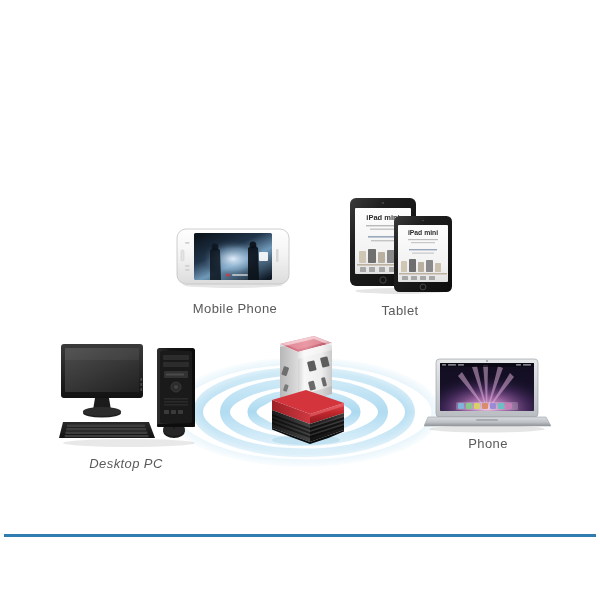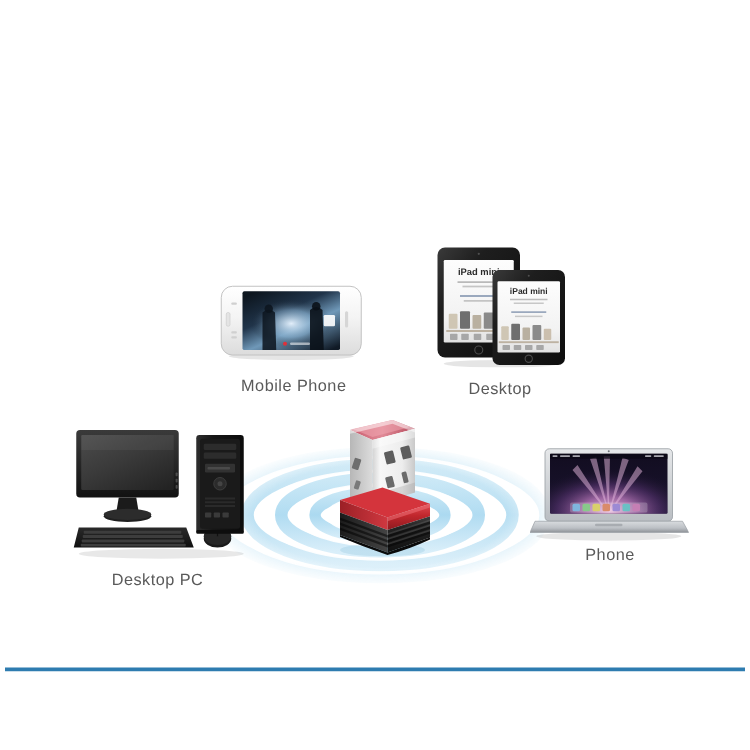--- a/index.html
+++ b/index.html
@@ -182,21 +182,21 @@
     <rect x="51" y="77" width="48" height="1.5" fill="#bdb2a2"></rect>
     <g fill="#a7a7a7">
       <rect x="54" y="80" width="6" height="4" rx="0.6"></rect>
       <rect x="63" y="80" width="6" height="4" rx="0.6"></rect>
       <rect x="72" y="80" width="6" height="4" rx="0.6"></rect>
       <rect x="81" y="80" width="6" height="4" rx="0.6"></rect>
     </g>
     <circle cx="75" cy="91" r="2.9" fill="none" stroke="#4a4a4a" stroke-width="0.9"></circle>
     <circle cx="75" cy="24.5" r="0.8" fill="#4f4f4f"></circle>
   </svg>
-  <div class="label" style="left:360px; top:303px; width:80px;">Desktop</div>
+  <div class="label" style="left:360px; top:303px; width:80px;">Tablet</div>
 
   <svg class="node svgwrap" style="left:57px; top:338px; width:152px; height:110px;" viewBox="0 0 152 110">
     <defs>
       <linearGradient id="monBez" x1="0" y1="0" x2="0" y2="1">
         <stop offset="0%" stop-color="#3a3a3a"></stop>
         <stop offset="100%" stop-color="#121212"></stop>
       </linearGradient>
       <linearGradient id="monScr" x1="0.1" y1="0" x2="0.9" y2="1">
         <stop offset="0%" stop-color="#4a4a4a"></stop>
         <stop offset="45%" stop-color="#3a3a3a"></stop>
@@ -257,21 +257,21 @@
       <rect x="107" y="66" width="24" height="1.6"></rect>
     </g>
 
     <g fill="#3a3a3a">
       <rect x="107" y="72" width="5" height="4" rx="0.6"></rect>
       <rect x="114" y="72" width="5" height="4" rx="0.6"></rect>
       <rect x="121" y="72" width="5" height="4" rx="0.6"></rect>
     </g>
     <rect x="100" y="86" width="38" height="3" rx="1" fill="#0d0d0d"></rect>
   </svg>
-  <div class="label" style="left:82px; top:456px; width:88px;">Desktop PC</div>
+  <div class="label" style="left:82px; top:456px; width:88px;font-style:italic;">Desktop PC</div>
 
   <svg class="node svgwrap" style="left:424px; top:357px; width:127px; height:76px;" viewBox="0 0 127 76">
     <defs>
       <linearGradient id="lidG" x1="0" y1="0" x2="0" y2="1">
         <stop offset="0%" stop-color="#e6e8ea"></stop>
         <stop offset="100%" stop-color="#b9bdc2"></stop>
       </linearGradient>
       <linearGradient id="lapScr" x1="0.5" y1="0" x2="0.5" y2="1">
         <stop offset="0%" stop-color="#120d20"></stop>
         <stop offset="100%" stop-color="#1a1430"></stop>

